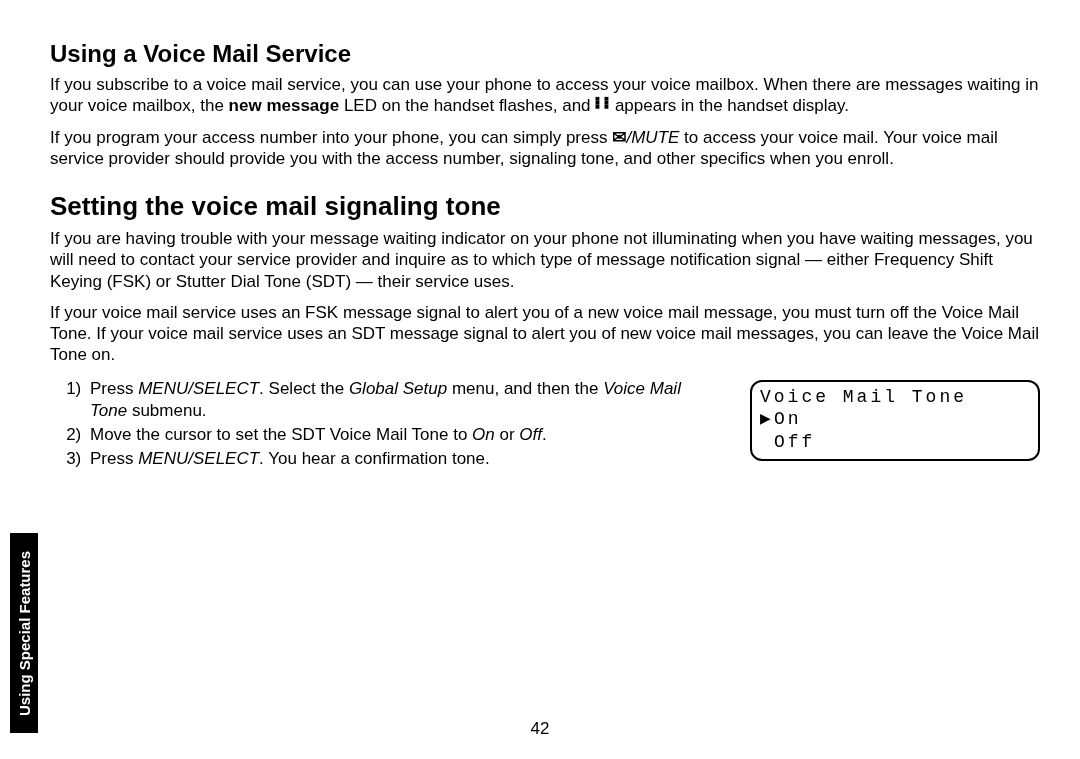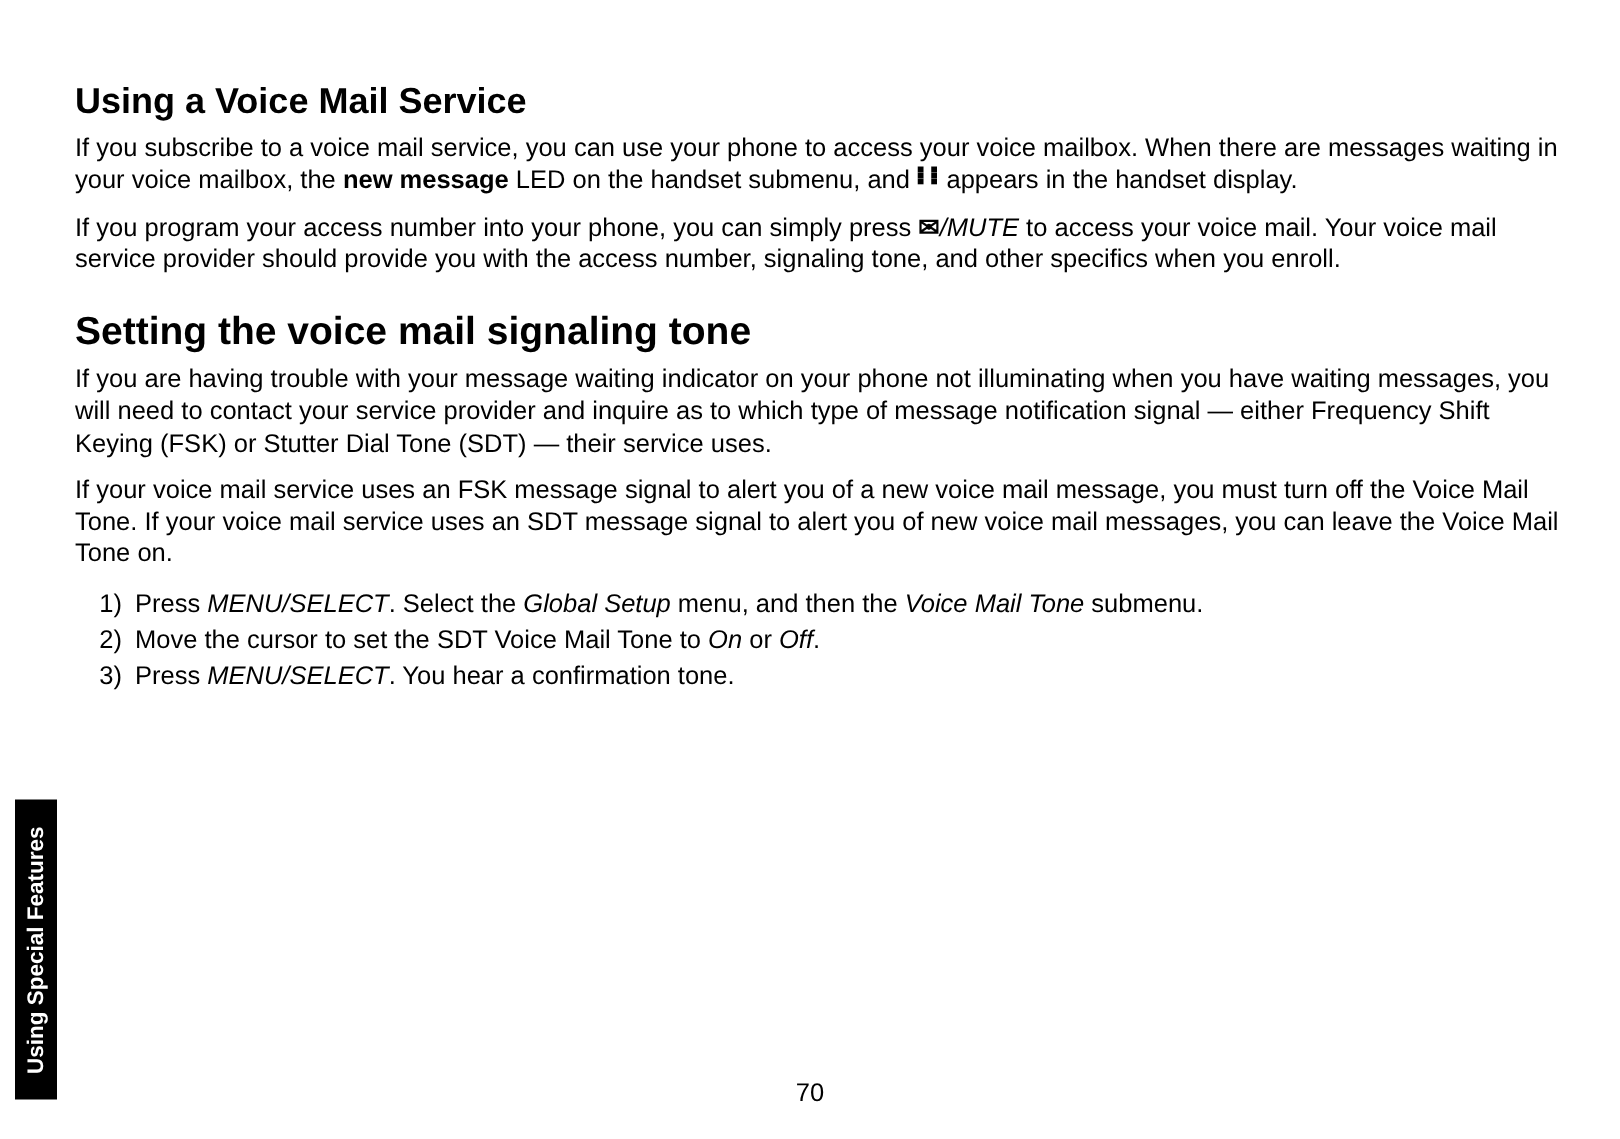--- a/index.html
+++ b/index.html
@@ -7,21 +7,21 @@
     padding: 0;
     background: #fff;
     color: #000;
     font-family: Arial, Helvetica, sans-serif;
   }
   .page {
     position: relative;
     width: 1080px;
     height: 759px;
     box-sizing: border-box;
-    padding: 54px 40px 30px 50px;
+    padding: 40px 40px 30px 50px;
   }
   h1.title {
     font-size: 24px;
     font-weight: bold;
     margin: 0 0 6px 0;
   }
   p.body {
     font-size: 17px;
     line-height: 1.25;
     margin: 0 0 10px 0;
@@ -107,21 +107,21 @@
   }
 </style>
 </head>
 <body>
 
 <div class="page">
 
   <h1 class="title">Using a Voice Mail Service</h1>
 
   <p class="body">
-    <span>If you subscribe to a voice mail service, you can use your phone to access your voice mailbox. When there are messages waiting in your voice mailbox, the </span><span class="bold">new message</span><span> LED on the handset submenu, and </span><span class="icon-vm"><span>■ ■</span><br><span>■ ■</span><br><span>■ ■</span></span><span> appears in the handset display.</span>
+    <span>If you subscribe to a voice mail service, you can use your phone to access your voice mailbox. When there are messages waiting in your voice mailbox, the </span><span class="bold">new message</span><span> LED on the handset flashes, and </span><span class="icon-vm"><span>■ ■</span><br><span>■ ■</span><br><span>■ ■</span></span><span> appears in the handset display.</span>
   </p>
 
   <p class="body">
     <span>If you program your access number into your phone, you can simply press </span><span class="icon-envelope">✉</span><span class="boldital">/MUTE</span><span> to access your voice mail. Your voice mail service provider should provide you with the access number, signaling tone, and other specifics when you enroll.</span>
   </p>
 
   <h2 class="subheading">Setting the voice mail signaling tone</h2>
 
   <p class="body">If you are having trouble with your message waiting indicator on your phone not illuminating when you have waiting messages, you will need to contact your service provider and inquire as to which type of message notification signal — either Frequency Shift Keying (FSK) or Stutter Dial Tone (SDT) — their service uses.</p>
   <p class="body">If your voice mail service uses an FSK message signal to alert you of a new voice mail message, you must turn off the Voice Mail Tone. If your voice mail service uses an SDT message signal to alert you of new voice mail messages, you can leave the Voice Mail Tone on.</p>
@@ -132,18 +132,21 @@
         <span>Press </span><span class="boldital">MENU/SELECT</span><span>. Select the </span><span class="ital">Global Setup</span><span> menu, and then the </span><span class="ital">Voice Mail Tone</span><span> submenu.</span>
       </li>
       <li>
         <span>Move the cursor to set the SDT Voice Mail Tone to </span><span class="ital">On</span><span> or </span><span class="ital">Off</span><span>.</span>
       </li>
       <li>
         <span>Press </span><span class="boldital">MENU/SELECT</span><span>. You hear a confirmation tone.</span>
       </li>
     </ol>
 
+    <div class="lcd"><span>Voice Mail Tone</span>
+<span class="cursor">▶</span><span>On</span>
+<span class="cursor"> </span><span>Off</span></div>
   </div>
 
   <div class="side-tab">Using Special Features</div>
 
-  <div class="page-num">70</div>
+  <div class="page-num">42</div>
 </div>
 
 </body></html>

